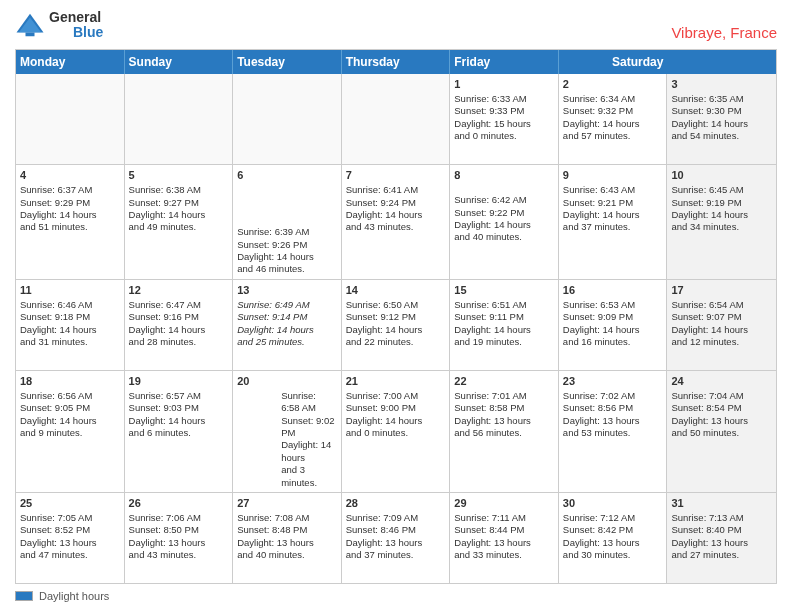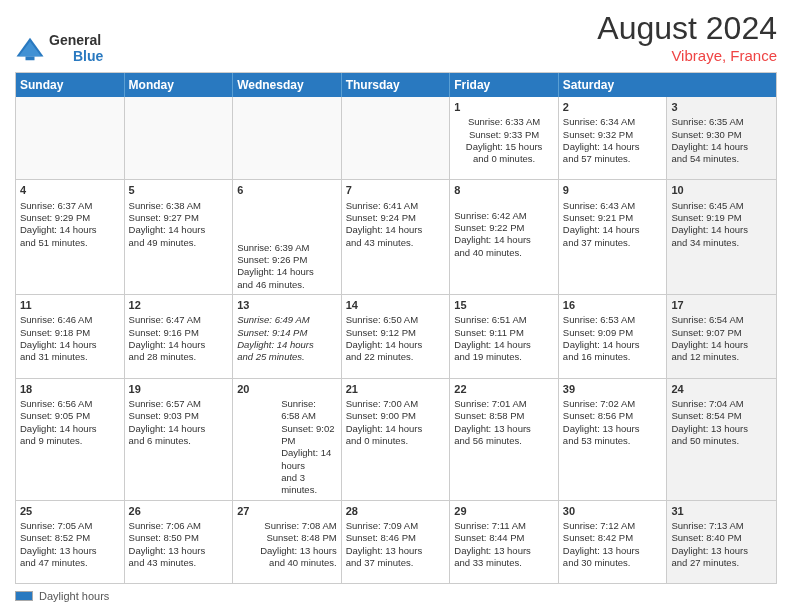--- a/index.html
+++ b/index.html
@@ -61,21 +61,21 @@
       background: #2979c0;
     }
     .cal-header-cell {
       color: #fff;
       font-size: 12px;
       font-weight: bold;
       padding: 5px 4px;
       text-align: left;
       border-right: 1px solid #5a9fd4;
     }
-    .cal-header-cell:last-child { border-right: none; }
+    .cal-header-cell:last-child { border-right: none; text-align: right; }
     .cal-body {
       flex: 1;
       display: flex;
       flex-direction: column;
     }
     .cal-row {
       display: grid;
       grid-template-columns: repeat(7, 1fr);
       flex: 1;
       border-top: 1px solid #ccc;
@@ -123,43 +123,42 @@
         <polygon points="20,5 38,30 2,30" fill="#2979c0"></polygon>
         <polygon points="20,10 35,30 5,30" fill="#5aaae8" opacity="0.5"></polygon>
         <rect x="14" y="30" width="12" height="5" fill="#2979c0"></rect>
       </svg>
       <div class="logo-text">
         <div style="color:#333;font-size:14px;font-weight:bold;">General</div>
         <div style="color:#2979c0;font-size:14px;font-weight:bold;padding-left:24px;">Blue</div>
       </div>
     </div>
     <div class="title-block">
-      <div class="month-title">August 2024</div>
       <div class="location">Vibraye, France</div>
     </div>
   </div>
 
   <div class="calendar">
     <div class="cal-header">
-    <div class="cal-header-cell">Sunday</div>
-        <div class="cal-header-cell">Monday</div>
-        <div class="cal-header-cell">Wednesday</div>
+    <div class="cal-header-cell">Monday</div>
+        <div class="cal-header-cell">Sunday</div>
+        <div class="cal-header-cell">Tuesday</div>
         <div class="cal-header-cell">Thursday</div>
         <div class="cal-header-cell">Friday</div>
         <div class="cal-header-cell">Saturday</div>
       </div>
     <div class="cal-body">
     <div class="cal-row">
           <div class="cal-cell empty"></div>
           <div class="cal-cell empty"></div>
           <div class="cal-cell empty"></div>
           <div class="cal-cell empty"></div>
           <div class="cal-cell">
             <div class="day-num">1</div>
-            <div style="white-space: pre-line; text-align: center;">Sunrise: 6:33 AM
+            <div style="white-space: pre-line;">Sunrise: 6:33 AM
 Sunset: 9:33 PM
 Daylight: 15 hours
 and 0 minutes.</div>
           </div>
           <div class="cal-cell">
             <div class="day-num">2</div>
             <div style="white-space: pre-line;">Sunrise: 6:34 AM
 Sunset: 9:32 PM
 Daylight: 14 hours
 and 57 minutes.</div>
@@ -304,21 +303,21 @@
 and 0 minutes.</div>
           </div>
           <div class="cal-cell">
             <div class="day-num">22</div>
             <div style="white-space: pre-line;">Sunrise: 7:01 AM
 Sunset: 8:58 PM
 Daylight: 13 hours
 and 56 minutes.</div>
           </div>
           <div class="cal-cell">
-            <div class="day-num">39</div>
+            <div class="day-num">23</div>
             <div style="white-space: pre-line;">Sunrise: 7:02 AM
 Sunset: 8:56 PM
 Daylight: 13 hours
 and 53 minutes.</div>
           </div>
           <div class="cal-cell shaded">
             <div class="day-num">24</div>
             <div style="white-space: pre-line;">Sunrise: 7:04 AM
 Sunset: 8:54 PM
 Daylight: 13 hours
@@ -335,21 +334,21 @@
           </div>
           <div class="cal-cell">
             <div class="day-num">26</div>
             <div style="white-space: pre-line;">Sunrise: 7:06 AM
 Sunset: 8:50 PM
 Daylight: 13 hours
 and 43 minutes.</div>
           </div>
           <div class="cal-cell">
             <div class="day-num">27</div>
-            <div style="white-space: pre-line; text-align: right;">Sunrise: 7:08 AM
+            <div style="white-space: pre-line;">Sunrise: 7:08 AM
 Sunset: 8:48 PM
 Daylight: 13 hours
 and 40 minutes.</div>
           </div>
           <div class="cal-cell">
             <div class="day-num">28</div>
             <div style="white-space: pre-line;">Sunrise: 7:09 AM
 Sunset: 8:46 PM
 Daylight: 13 hours
 and 37 minutes.</div>

